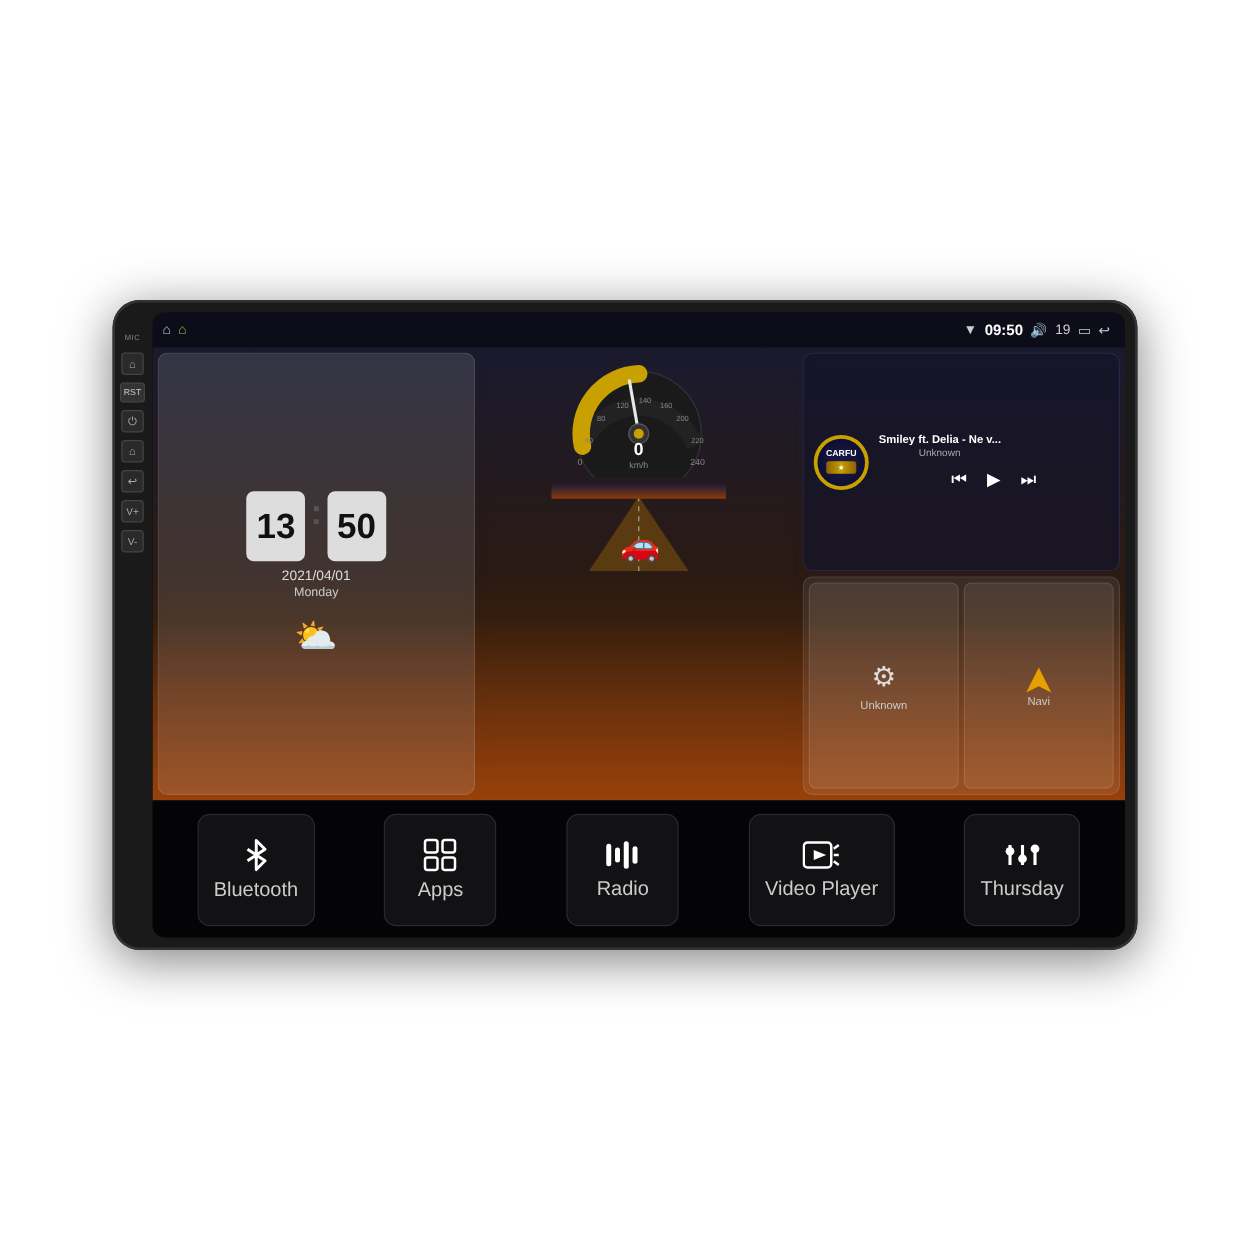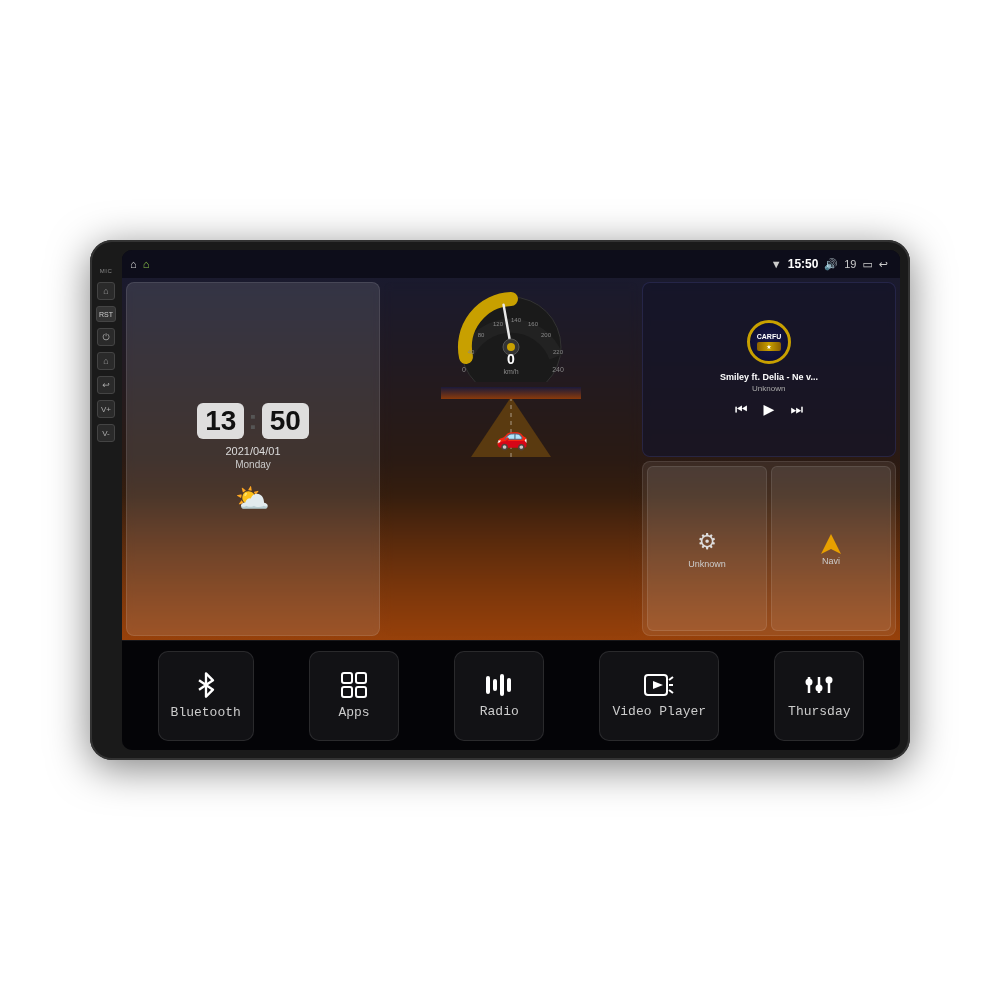--- a/index.html
+++ b/index.html
@@ -158,21 +158,21 @@
 
     .clock-display {
       display: flex;
       gap: 4px;
       margin-bottom: 6px;
     }
 
     .clock-box {
       background: rgba(240,240,240,0.9);
       border-radius: 6px;
-      padding: 4px 8px;
+      padding: 14px 8px;
       font-size: 28px;
       font-weight: bold;
       color: #111;
       line-height: 1;
       min-width: 38px;
       text-align: center;
     }
 
     .clock-date {
       color: #ddd;
@@ -222,21 +222,21 @@
     
     .music-widget {
       grid-column: 3;
       grid-row: 1;
       background: rgba(20, 20, 40, 0.7);
       border: 1px solid rgba(100,100,200,0.2);
     }
 
     .music-content {
       display: flex;
-      flex-direction: column;
+      flex-direction: row;
       align-items: center;
       width: 100%;
       gap: 8px;
     }
 
     .music-info {
       flex: 1;
       min-width: 0;
     }
 
@@ -324,22 +324,21 @@
       padding: 8px 12px;
       border-radius: 10px;
       background: rgba(255,255,255,0.06);
       border: 1px solid rgba(255,255,255,0.1);
       min-width: 90px;
       height: 90px;
     }
 
     .bottom-label {
       color: #ccc;
-      font-size: 13px;
-      font-family: Liberation Mono, monospace;
+      font-size: 16px;
     }
 
     
     .speedo-svg {
       width: 130px;
       height: 100px;
     }
 
     
     .carfu-logo {
@@ -388,21 +387,21 @@
   </div>
 
   <div class="screen">
 
     <div class="status-bar">
       <div class="home-icons">
         <span class="status-icon">⌂</span>
         <span class="status-icon" style="color:#8bc34a;">⌂</span>
       </div>
       <span class="status-icon">▼</span>
-      <span class="status-time">15:50</span>
+      <span class="status-time">09:50</span>
       <span class="status-icon">🔊</span>
       <span class="status-icon">19</span>
       <span class="status-icon">▭</span>
       <span class="status-icon">↩</span>
     </div>
 
     <div class="main-content">
       <div class="road-overlay"></div>
 
       <div class="widget-card clock-widget" style="grid-column:1; grid-row:1/3;">

